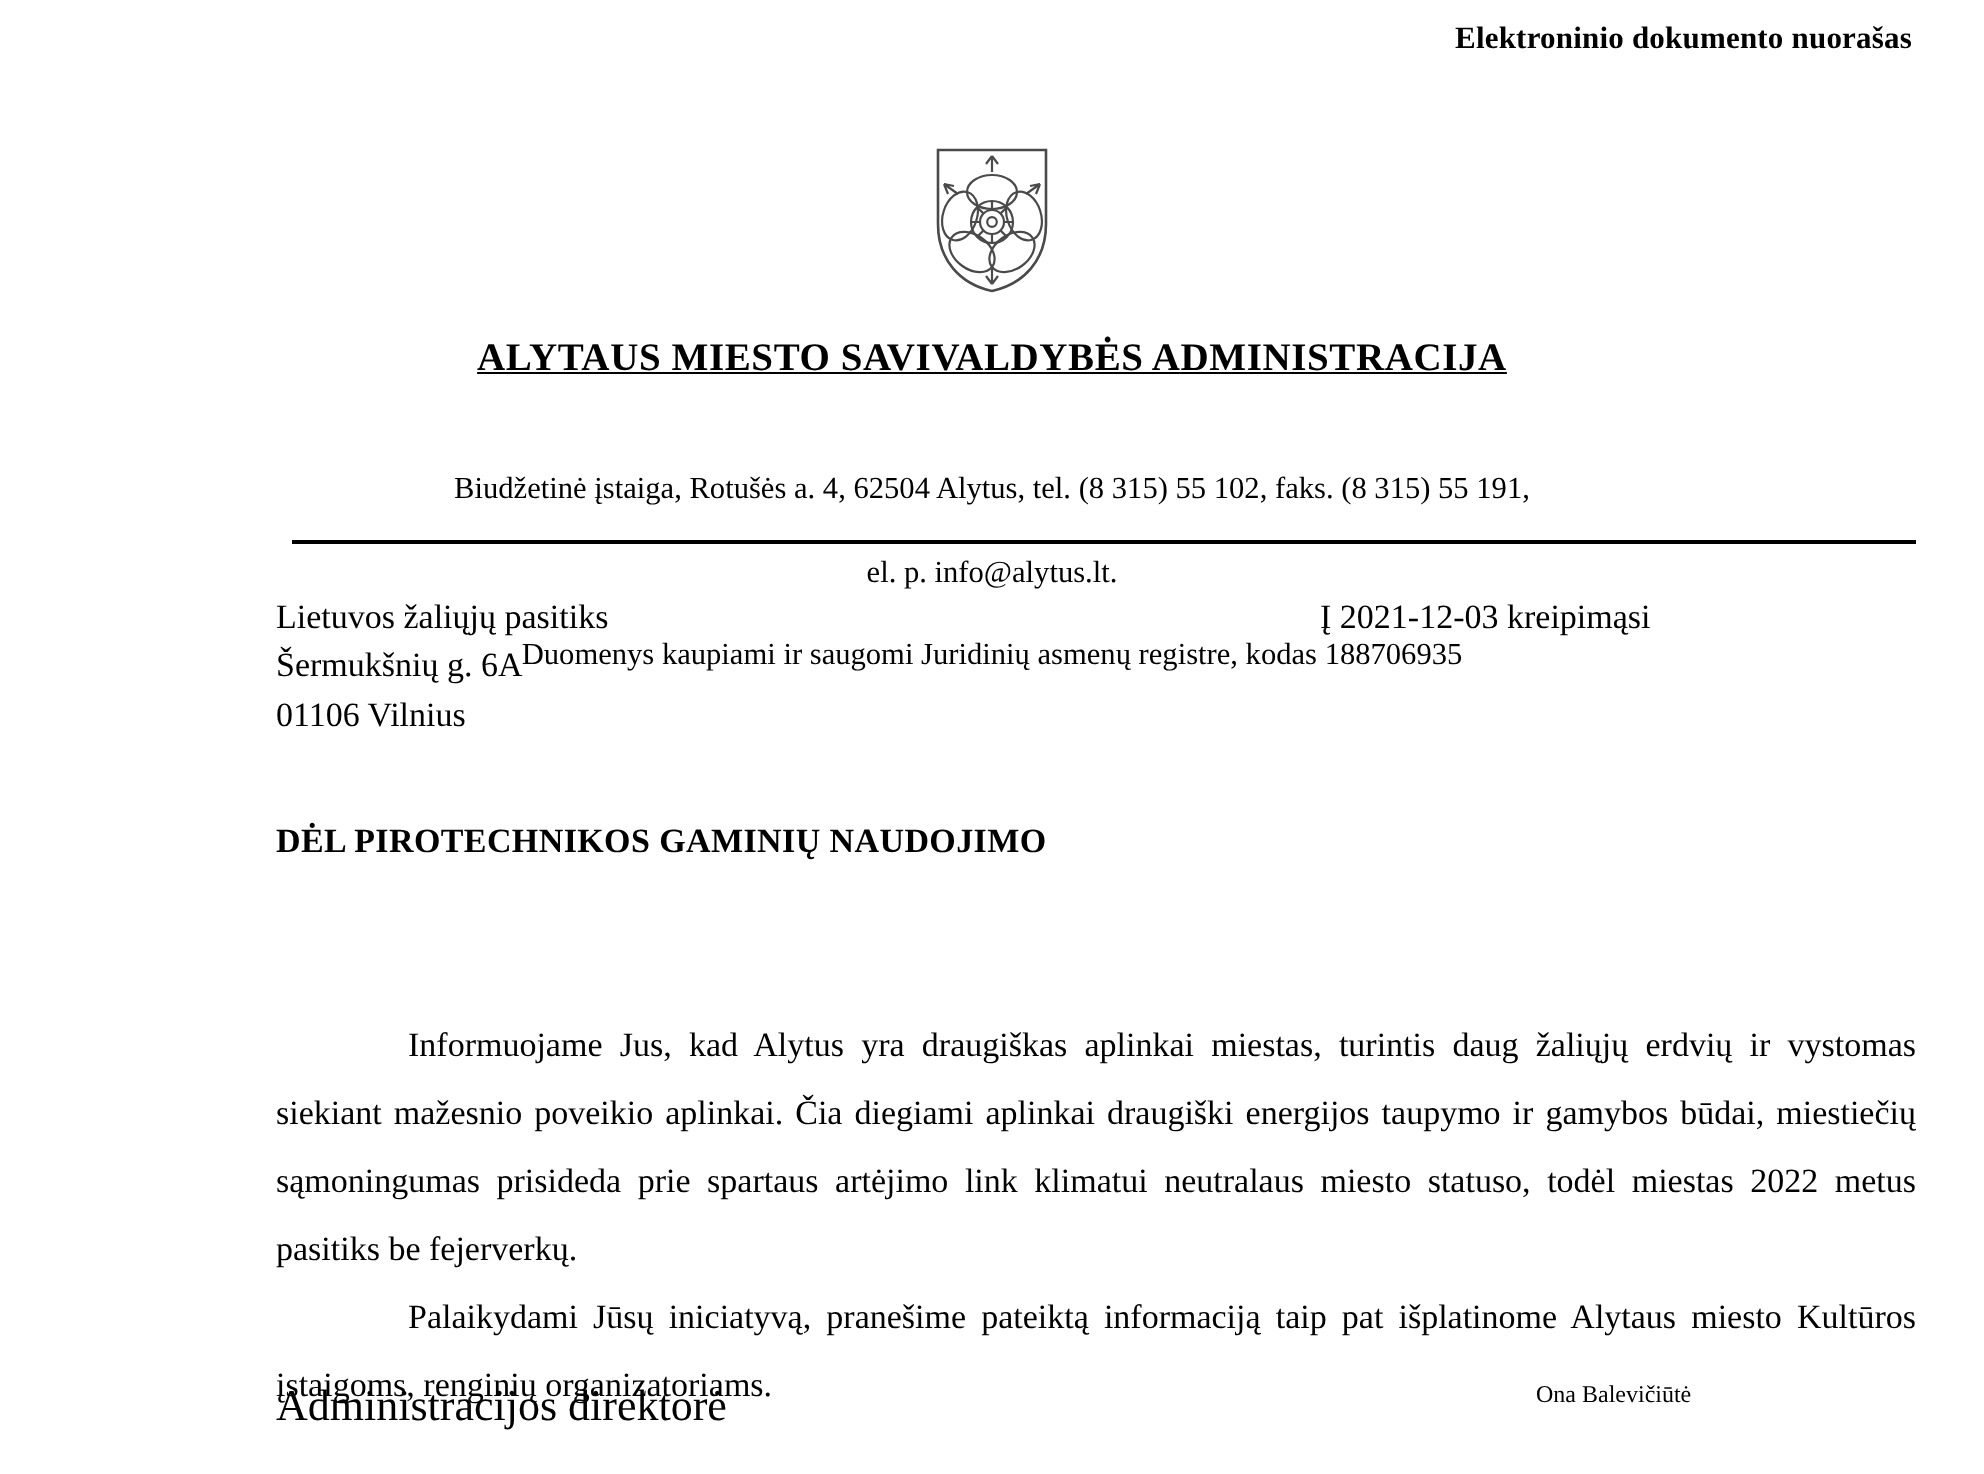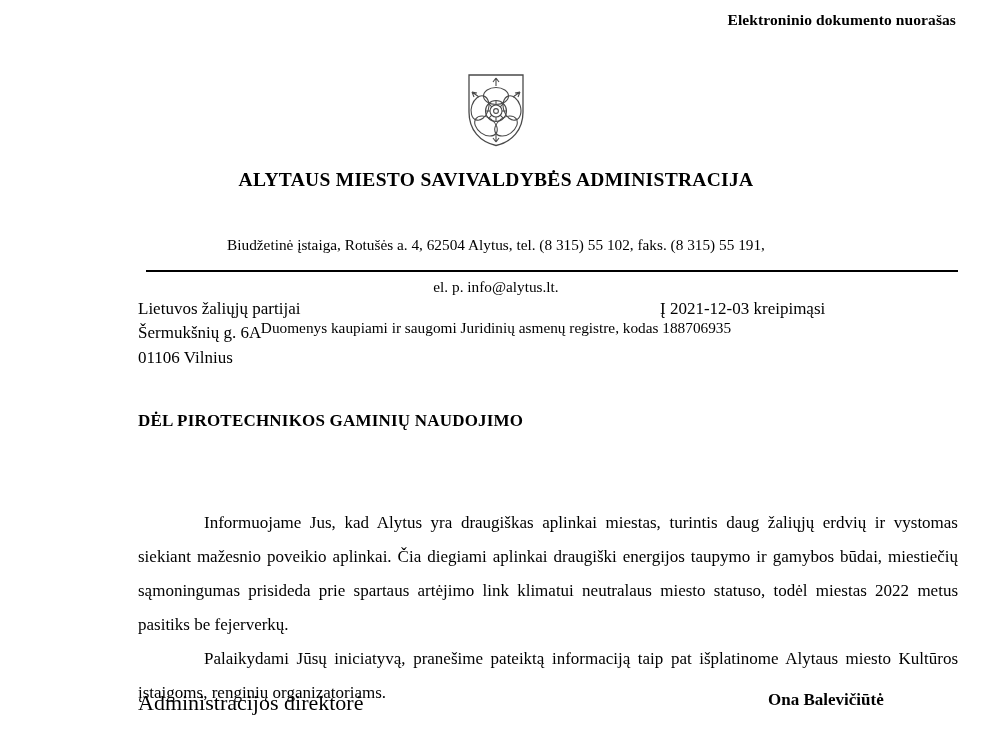--- a/index.html
+++ b/index.html
@@ -53,20 +53,21 @@
   
   .inst-title {
     position: absolute;
     top: 169px;
     left: 0;
     width: 992px;
     text-align: center;
     font-size: 19.5px;
     font-weight: bold;
     letter-spacing: 0.3px;
+    text-decoration: underline;
   }
 
   
   .contact {
     position: absolute;
     top: 214px;
     left: 0;
     width: 992px;
     text-align: center;
     font-size: 15.3px;
@@ -134,23 +135,22 @@
     position: absolute;
     top: 690px;
     left: 138px;
     font-size: 22px;
     white-space: nowrap;
   }
   .sign-right {
     position: absolute;
     top: 690px;
     left: 768px;
-    font-size: 17px;
-    white-space: nowrap;
-    font-weight: bold;
+    font-size: 12px;
+    white-space: nowrap;
   }
 </style>
 </head>
 <body>
 
 <div class="page">
 
   <div class="econotice">Elektroninio dokumento nuorašas</div>
 
   <div class="emblem-wrap">
@@ -186,21 +186,21 @@
 
   <div class="contact">
     <div>Biudžetinė įstaiga, Rotušės a. 4, 62504 Alytus, tel. (8 315) 55 102, faks. (8 315) 55 191,</div>
     <div>el. p. info@alytus.lt.</div>
     <div>Duomenys kaupiami ir saugomi Juridinių asmenų registre, kodas 188706935</div>
   </div>
 
   <div class="rule"></div>
 
   <div class="addr-block">
-    <div>Lietuvos žaliųjų partijai</div>
+    <div>Lietuvos žaliųjų pasitiks</div>
     <div>Šermukšnių g. 6A</div>
     <div>01106 Vilnius</div>
   </div>
 
   <div class="ref-block">
     <div>Į 2021-12-03 kreipimąsi</div>
   </div>
 
   <div class="subject">DĖL PIROTECHNIKOS GAMINIŲ NAUDOJIMO</div>
 

